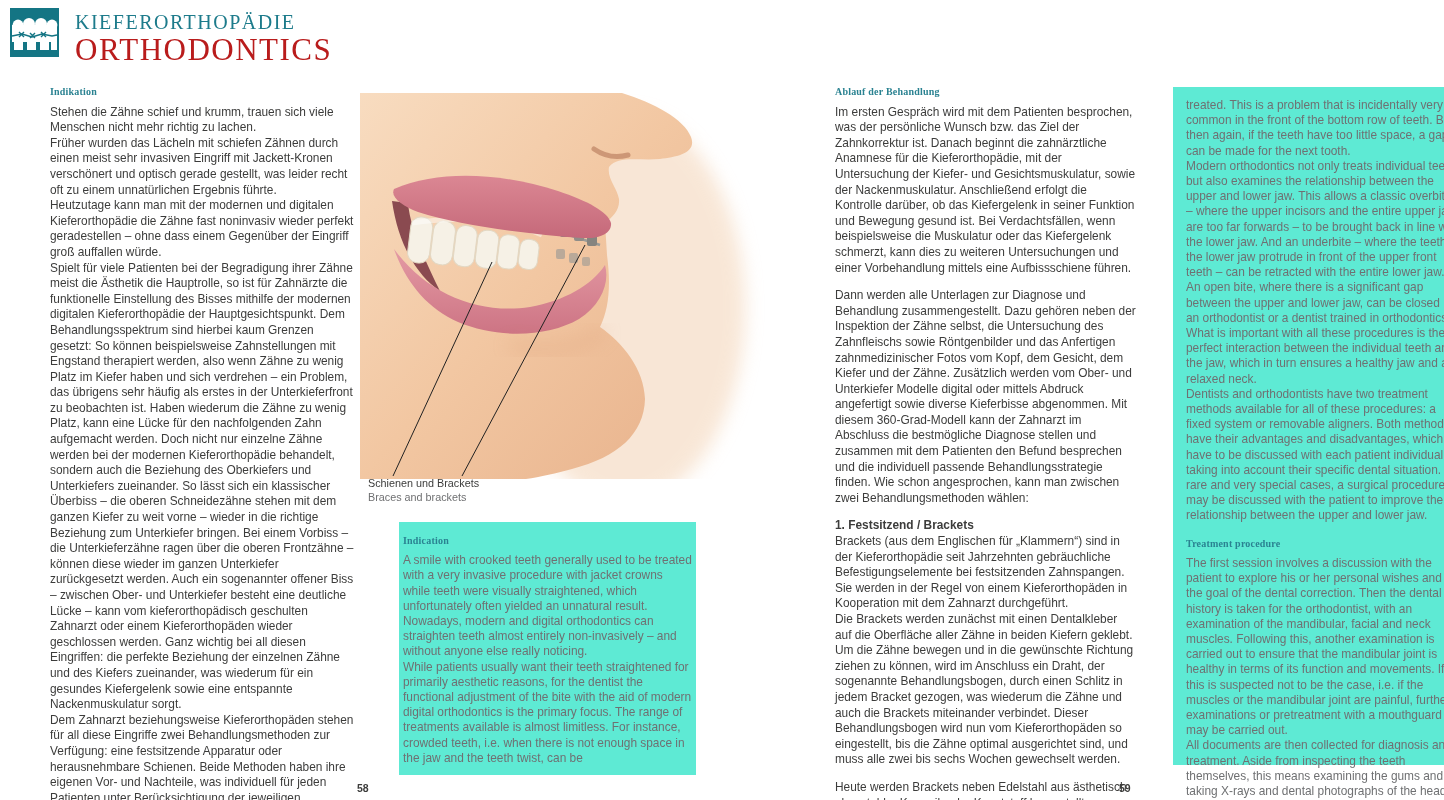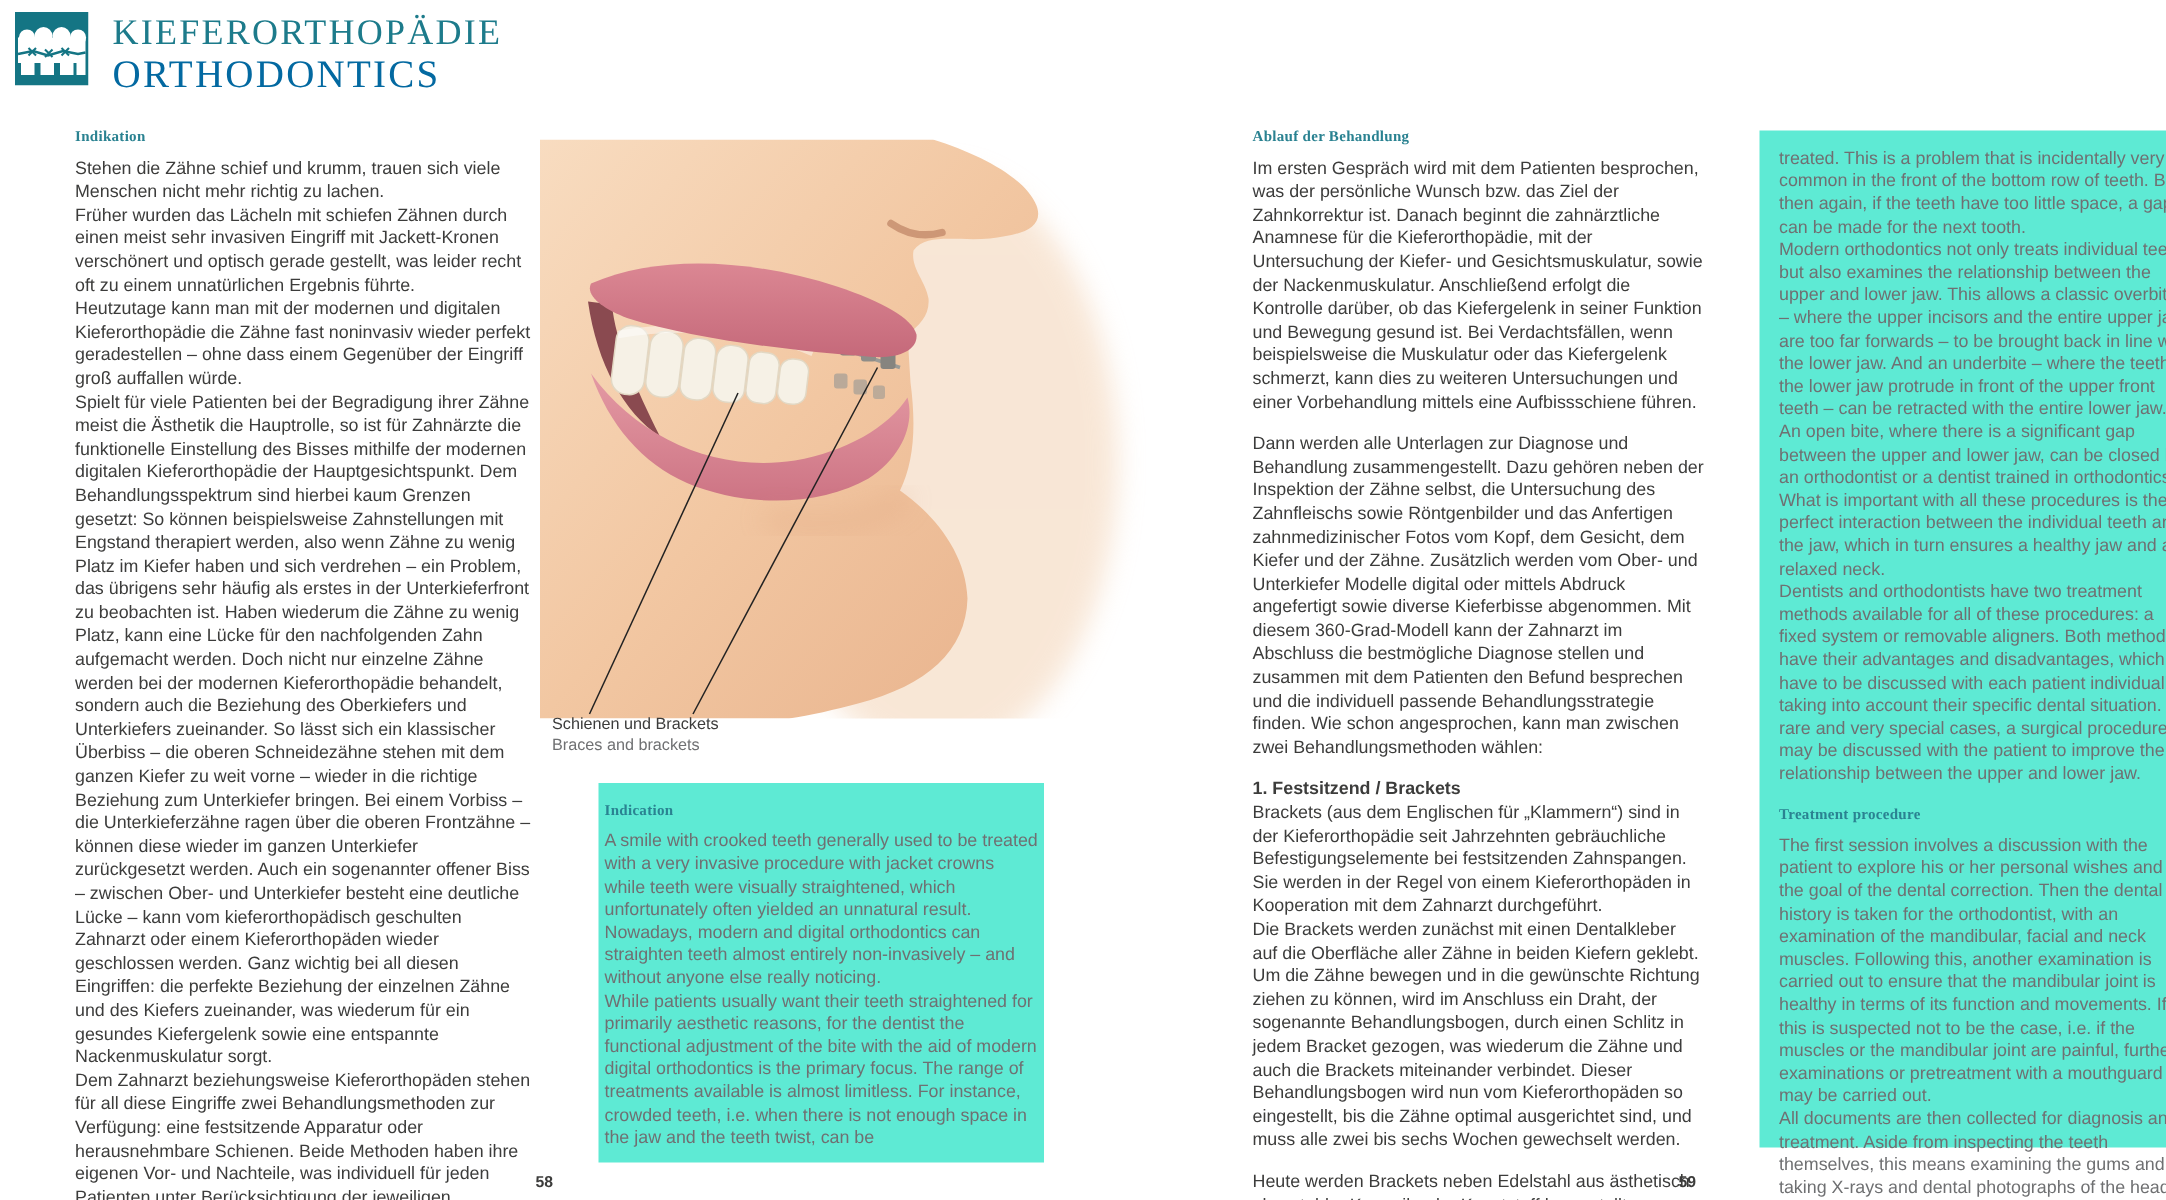--- a/index.html
+++ b/index.html
@@ -3,24 +3,24 @@
 <meta charset="utf-8">
 <style>
   html,body{margin:0;padding:0;background:#ffffff;}
   .canvas{position:relative;width:1444px;height:800px;background:#ffffff;overflow:hidden;
           font-family:"Liberation Sans", sans-serif;}
 
   
   .header{position:absolute;left:10px;top:8px;display:flex;align-items:flex-start;}
   .logo{width:49px;height:49px;flex:0 0 auto;}
   .titles{margin-left:16px;padding-top:1px;}
-  .title-de{font-family:"Liberation Serif", serif;font-size:24px;line-height:27px;
+  .title-de{font-family:"Liberation Serif", serif;font-size:20px;line-height:27px;
             letter-spacing:1.5px;color:#1d7b8b;}
-  .title-en{font-family:"Liberation Serif", serif;font-size:26px;line-height:27px;
-            letter-spacing:1.5px;color:#0369a1;}
+  .title-en{font-family:"Liberation Serif", serif;font-size:31px;line-height:27px;
+            letter-spacing:1.5px;color:#b91c1c;}
 
   
   .teal-head{font-family:"Liberation Serif", serif;font-weight:bold;font-size:10px;
              color:#2a8291;margin:0 0 5px 0;letter-spacing:.2px;}
 
   
   .body-de{font-size:11.9px;line-height:15.6px;color:#3c3c3b;}
   .body-de p{margin:0;hyphens:auto;-webkit-hyphens:auto;}
   .body-en{font-size:11.9px;line-height:15.2px;color:#6f7072;}
   .body-en p{margin:0;hyphens:auto;-webkit-hyphens:auto;}

